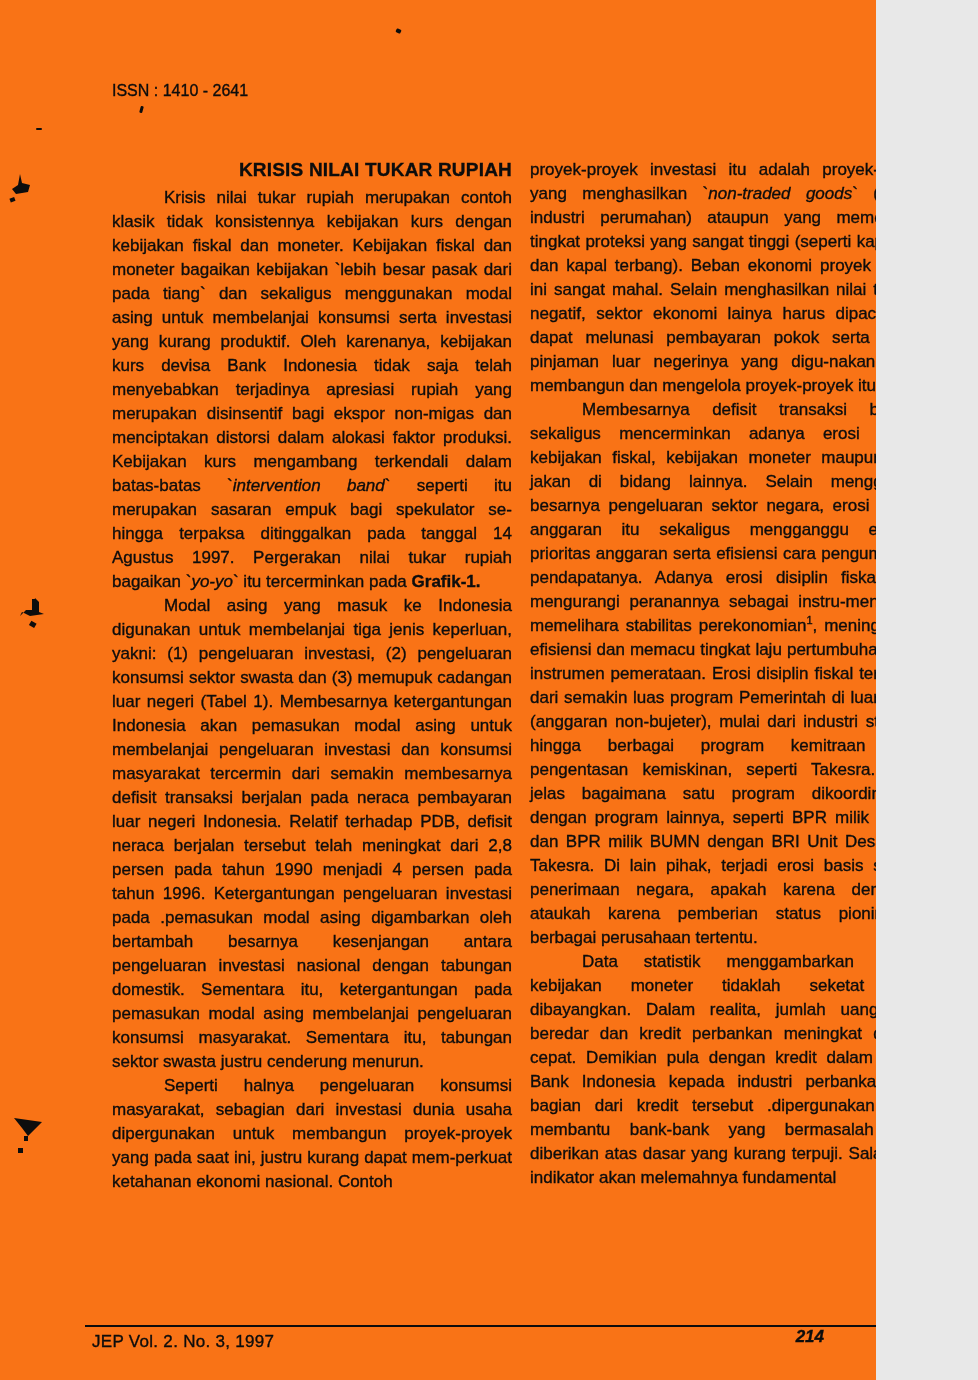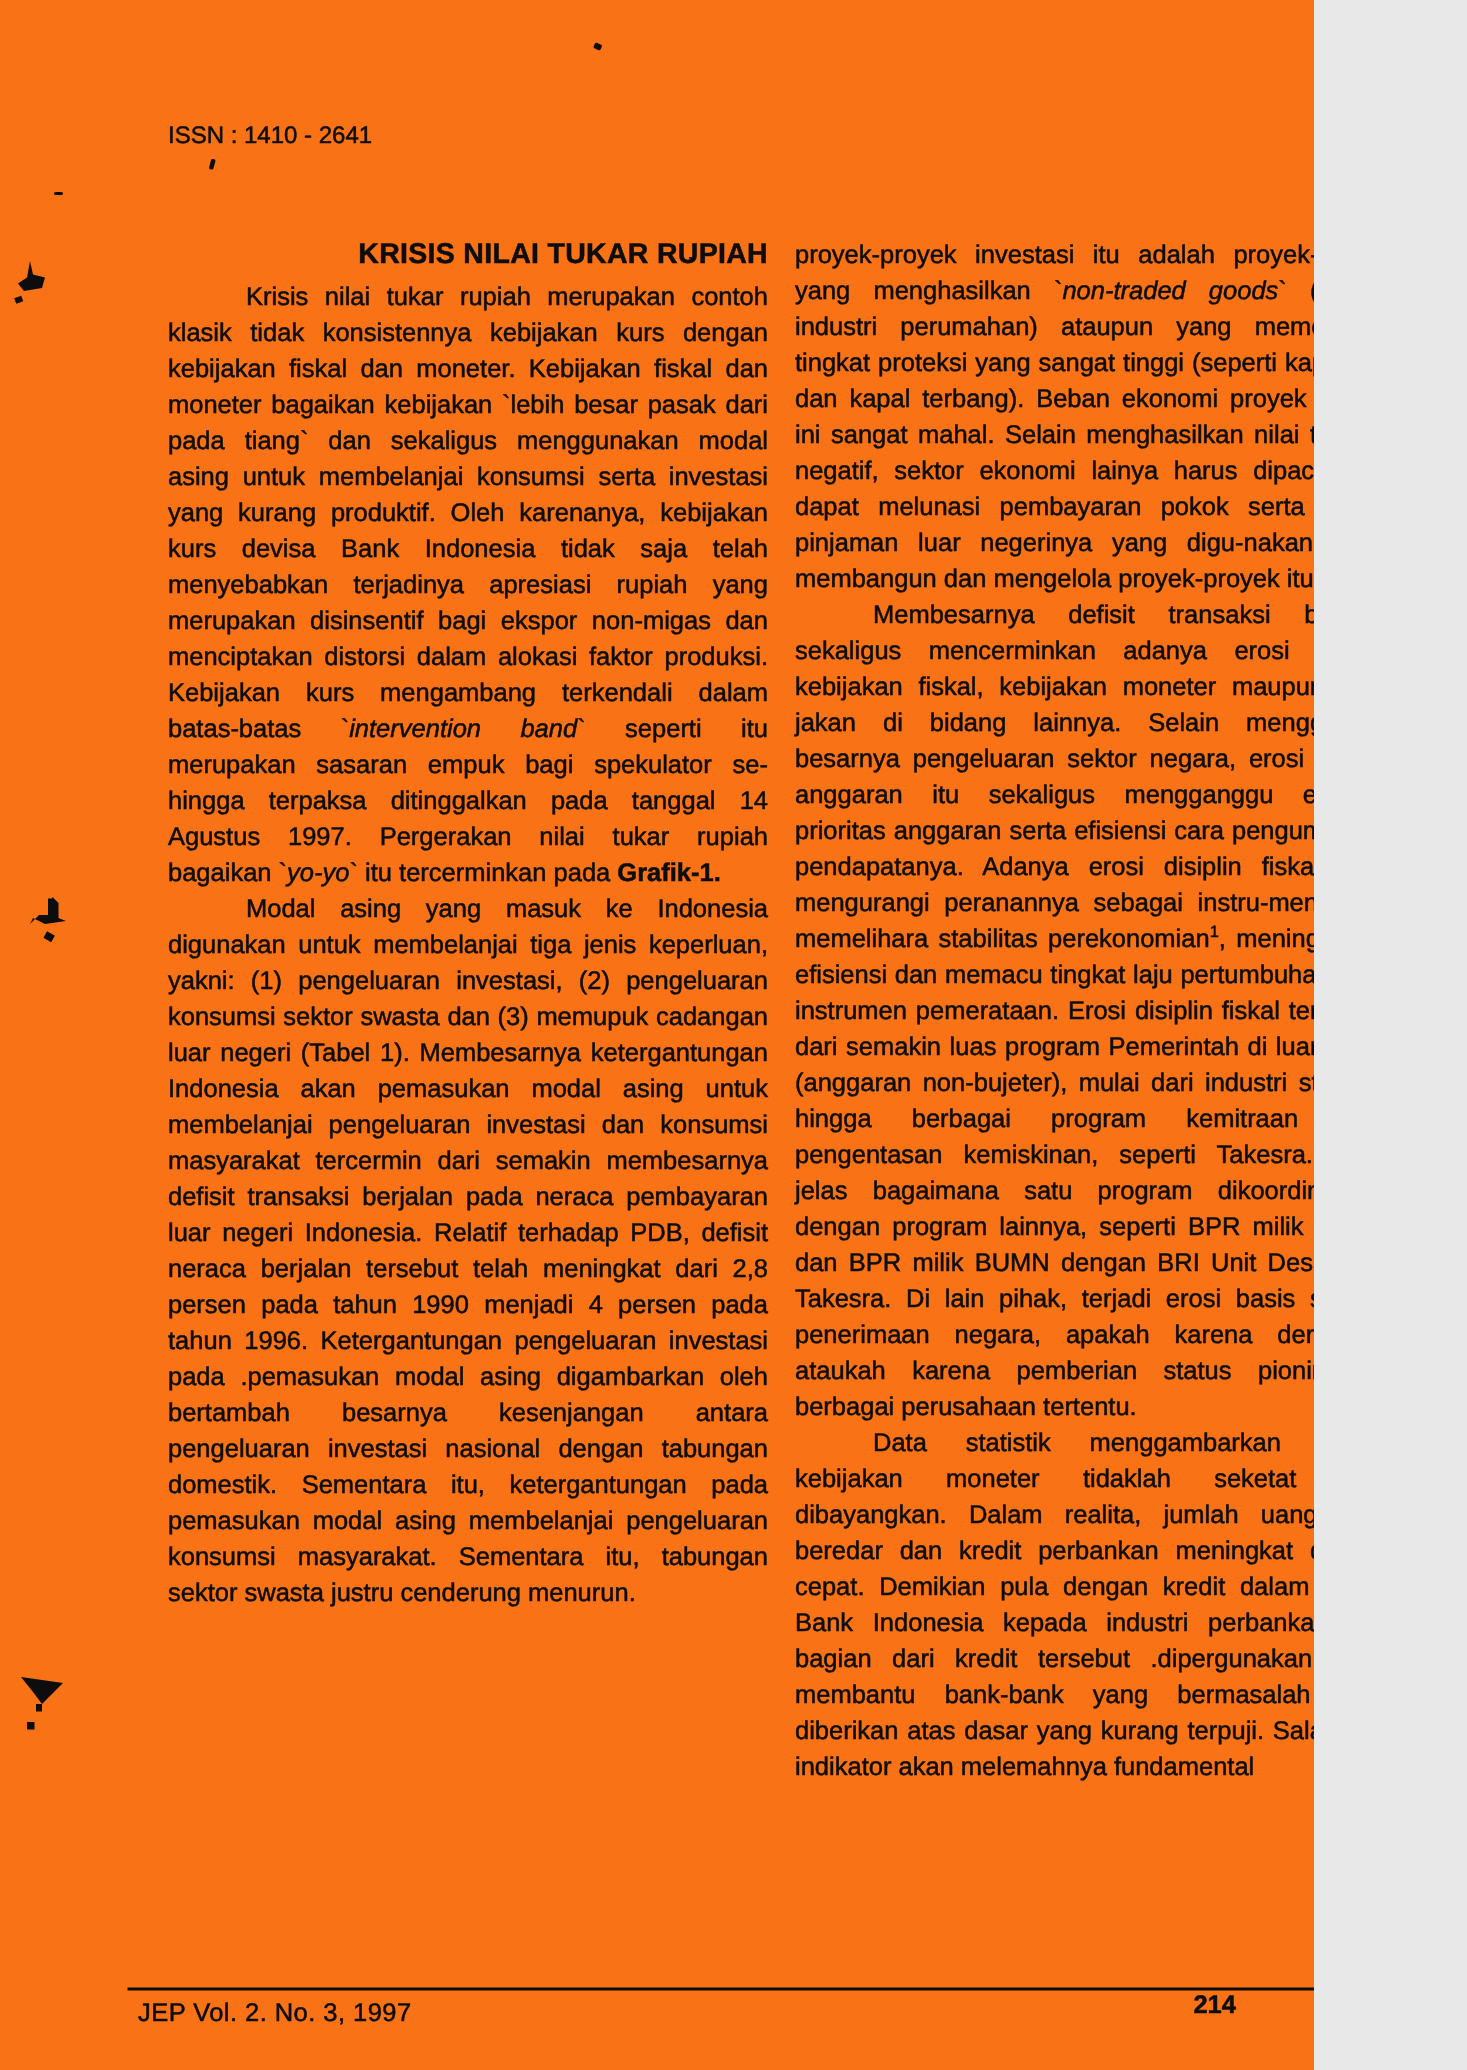--- a/index.html
+++ b/index.html
@@ -37,39 +37,40 @@
   .footer-rule{
     position:absolute;left:85px;top:1325px;width:853px;height:2px;background:#0d0d0d;
   }
   .footer-rule-thick{
     position:absolute;left:884px;top:1320px;width:56px;height:5px;background:#0d0d0d;
   }
   .footer-journal{
     position:absolute;left:92px;top:1332px;font-size:17px;letter-spacing:0.3px;text-align:right;
   }
   .page-number{
-    position:absolute;right:52px;top:1327px;font-size:17px;font-weight:bold;
+    position:absolute;right:52px;top:1327px;font-size:17px;font-weight:bold;font-style:italic;
   }
   .ink{position:absolute;}
   .speck{position:absolute;background:#0d0d0d;border-radius:1px;}
 </style>
 </head>
 <body>
 
 <div class="page">
 
   <div class="header">
     <span>ISSN : 1410 - 2641</span>
   </div>
 
   <div class="content">
     <div class="col">
       <h2><span>KRISIS NILAI TUKAR RUPIAH</span><span class="heading-mark">-</span></h2>
       <p class="indent">Krisis nilai tukar rupiah merupakan contoh klasik tidak konsistennya kebijakan kurs dengan kebijakan fiskal dan moneter. Kebijakan fiskal dan moneter bagaikan kebijakan `lebih besar pasak dari pada tiang` dan sekaligus menggunakan modal asing untuk membelanjai konsumsi serta investasi yang kurang produktif. Oleh karenanya, kebijakan kurs devisa Bank Indonesia tidak saja telah menyebabkan terjadinya apresiasi rupiah yang merupakan disinsentif bagi ekspor non-migas dan menciptakan distorsi dalam alokasi faktor produksi. Kebijakan kurs mengambang terkendali dalam batas-batas `<i>intervention band</i>` seperti itu merupakan sasaran empuk bagi spekulator se-hingga terpaksa ditinggalkan pada tanggal 14 Agustus 1997. Pergerakan nilai tukar rupiah bagaikan `<i>yo-yo</i>` itu tercerminkan pada <b>Grafik-1.</b></p>
       <p class="indent">Modal asing yang masuk ke Indonesia digunakan untuk membelanjai tiga jenis keperluan, yakni: (1) pengeluaran investasi, (2) pengeluaran konsumsi sektor swasta dan (3) memupuk cadangan luar negeri (Tabel 1). Membesarnya ketergantungan Indonesia akan pemasukan modal asing untuk membelanjai pengeluaran investasi dan konsumsi masyarakat tercermin dari semakin membesarnya defisit transaksi berjalan pada neraca pembayaran luar negeri Indonesia. Relatif terhadap PDB, defisit neraca berjalan tersebut telah meningkat dari 2,8 persen pada tahun 1990 menjadi 4 persen pada tahun 1996. Ketergantungan pengeluaran investasi pada .pemasukan modal asing digambarkan oleh bertambah besarnya kesenjangan antara pengeluaran investasi nasional dengan tabungan domestik. Sementara itu, ketergantungan pada pemasukan modal asing membelanjai pengeluaran konsumsi masyarakat. Sementara itu, tabungan sektor swasta justru cenderung menurun.</p>
+      <p class="indent">Seperti halnya  pengeluaran konsumsi masyarakat, sebagian dari investasi dunia usaha dipergunakan untuk membangun proyek-proyek yang pada saat ini, justru kurang dapat mem-perkuat ketahanan ekonomi nasional. Contoh</p>
     </div>
     <div class="col">
       <p>proyek-proyek investasi itu adalah proyek-proyek yang menghasilkan `<i>non-traded goods</i>` (seperti industri perumahan) ataupun yang memerlukan tingkat proteksi yang sangat tinggi (seperti kapal laut dan kapal terbang). Beban ekonomi proyek seperti ini sangat mahal. Selain menghasilkan nilai tambah negatif, sektor ekonomi lainya harus dipacu agar dapat melunasi pembayaran pokok serta bunga pinjaman luar negerinya yang digu-nakan untuk membangun dan mengelola proyek-proyek itu.</p>
       <p class="indent">Membesarnya defisit transaksi berjalan sekaligus mencerminkan adanya erosi disiplin kebijakan fiskal, kebijakan moneter maupun kebi-jakan di bidang lainnya. Selain mengganggu besarnya pengeluaran sektor negara, erosi disiplin anggaran itu sekaligus mengganggu efisiensi prioritas anggaran serta efisiensi cara pengumpu-lan pendapatanya. Adanya erosi disiplin fiskal telah mengurangi peranannya sebagai instru-men untuk memelihara stabilitas perekonomian<sup>1</sup>, meningkatkan efisiensi dan memacu tingkat laju pertumbuhan serta instrumen pemerataan. Erosi disiplin fiskal tercermin dari semakin luas program Pemerintah di luar APBN (anggaran non-bujeter), mulai dari industri strategis hingga berbagai program kemitraan serta pengentasan kemiskinan, seperti Takesra. Tidak jelas bagaimana satu program dikoordinasikan dengan program lainnya, seperti BPR milik swasta dan BPR milik BUMN dengan BRI Unit Desa serta Takesra. Di lain pihak, terjadi erosi basis sumber penerimaan negara, apakah karena deregulasi ataukah karena pemberian status pionir bagi berbagai perusahaan tertentu.</p>
       <p class="indent">Data statistik menggambarkan bahwa kebijakan moneter tidaklah seketat yang dibayangkan. Dalam realita, jumlah uang yang beredar dan kredit perbankan meningkat dengan cepat. Demikian pula dengan kredit dalam negeri Bank Indonesia kepada industri perbankan. Se-bagian dari kredit tersebut .dipergunakan untuk membantu bank-bank yang bermasalah yang diberikan atas dasar yang kurang terpuji. Salah satu indikator akan melemahnya fundamental</p>
     </div>
   </div>
 
   <div class="footer-rule"></div>
   <div class="footer-rule-thick"></div>

